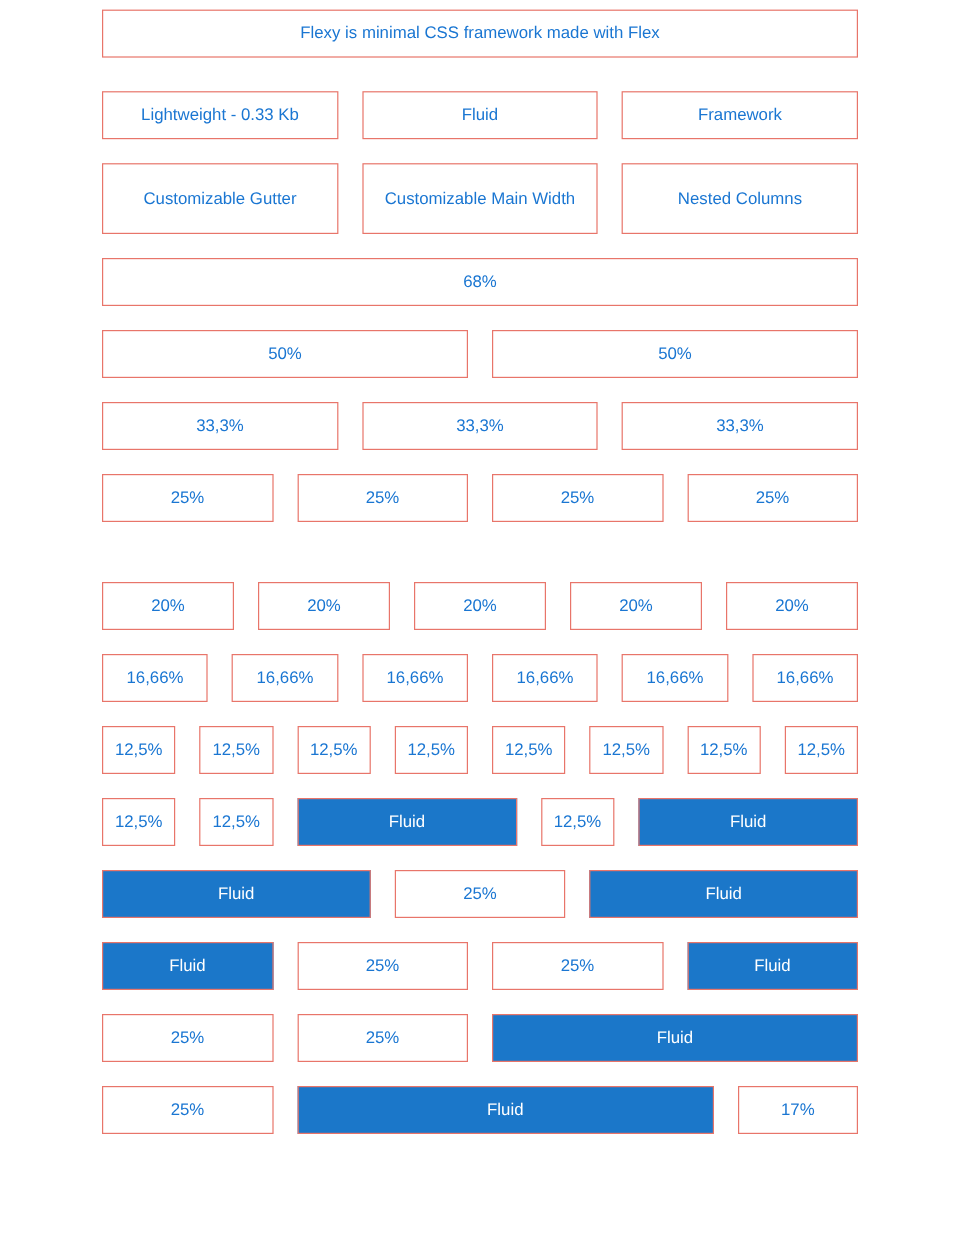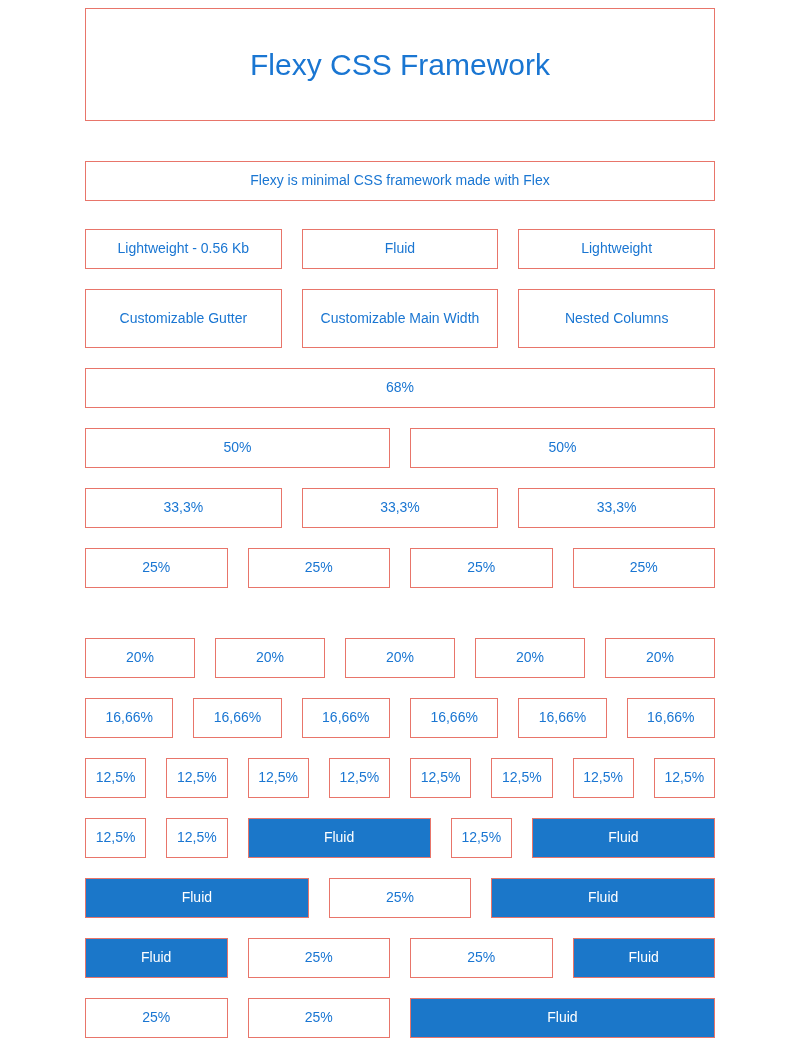--- a/index.html
+++ b/index.html
@@ -94,32 +94,29 @@
   .w-12  { flex: 0 0 calc((100% - 140px) / 8); }
   .w-17  { flex: 0 0 calc((100% - 40px) * 0.17); }
   .grow  { flex: 1 1 auto; }
 </style>
 </head>
 <body>
 
 <div class="page">
   <div class="container">
 
-    <div class="row">
-      <div class="cell hero w-100">Flexy CSS Framework</div>
-    </div>
 
     <div class="row">
       <div class="cell subtitle w-100">Flexy is minimal CSS framework made with Flex</div>
     </div>
 
     <div class="row">
-      <div class="cell feature-cell w-33">Lightweight - 0.56 Kb</div>
+      <div class="cell feature-cell w-33">Lightweight - 0.33 Kb</div>
       <div class="cell feature-cell w-33">Fluid</div>
-      <div class="cell feature-cell w-33">Lightweight</div>
+      <div class="cell feature-cell w-33">Framework</div>
     </div>
 
     <div class="row">
       <div class="cell feature-cell tall w-33">Customizable Gutter</div>
       <div class="cell feature-cell tall w-33">Customizable Main Width</div>
       <div class="cell feature-cell tall w-33">Nested Columns</div>
     </div>
 
     <div id="grid-rows-host">
         <div class="row">

